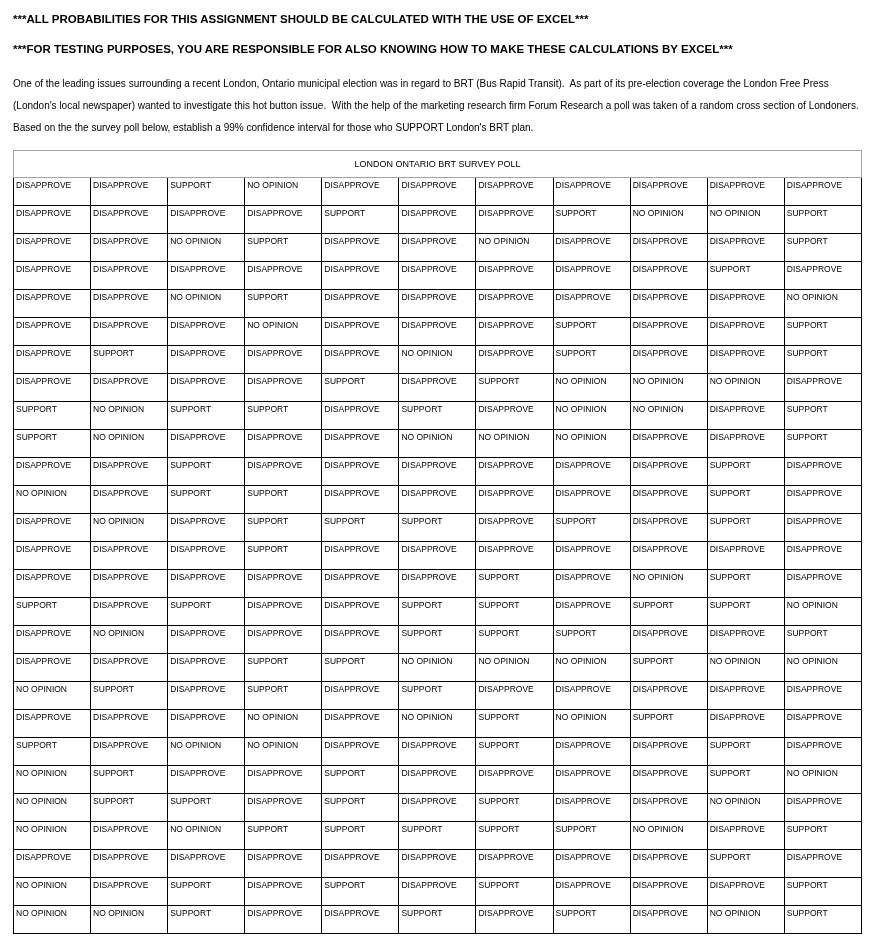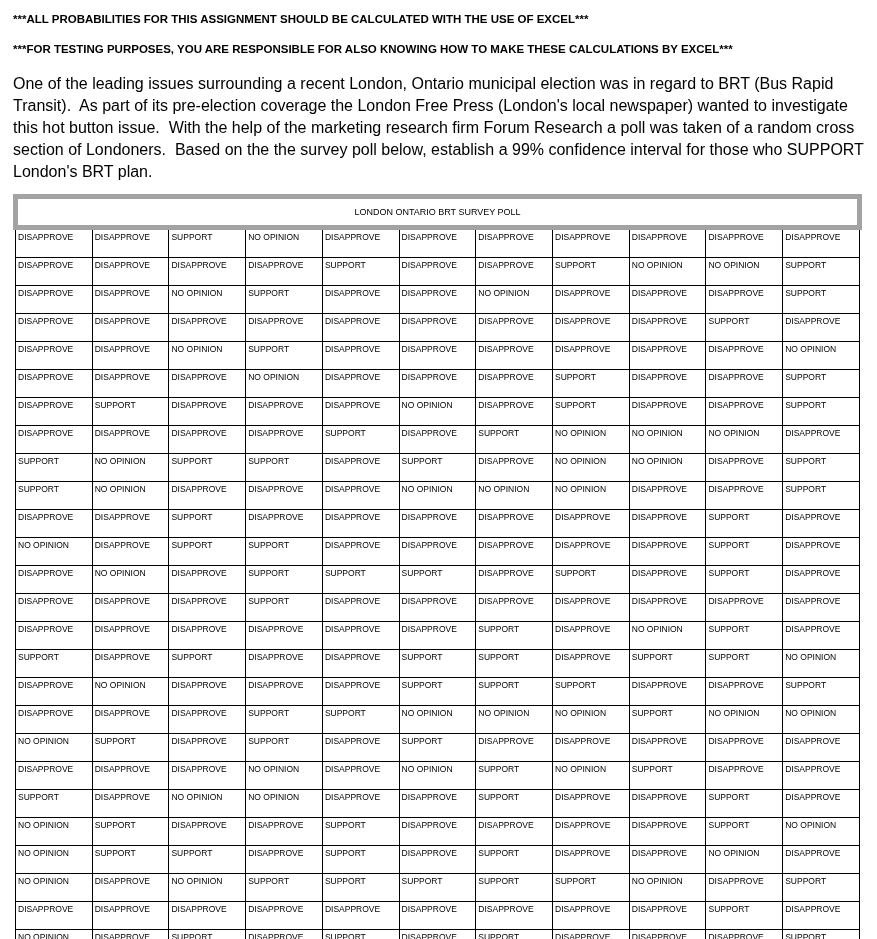--- a/index.html
+++ b/index.html
@@ -18,33 +18,33 @@
     overflow: hidden;
   }
   .notice {
     font-weight: bold;
     font-size: 11.5px;
     line-height: 13px;
     margin: 0 0 17px 0;
     white-space: pre-wrap;
   }
   .intro {
-    font-size: 16px;
+    font-size: 10px;
     line-height: 22px;
     margin: 4px 0 11px 0;
     white-space: pre-wrap;
   }
   table.survey {
     border-collapse: collapse;
     table-layout: fixed;
     width: 849px;
     border: 1px solid #000;
   }
   table.survey th {
-    border: 5px solid #a3a3a3;
+    border: 1px solid #a3a3a3;
     height: 26px;
     font-size: 9px;
     font-weight: normal;
     text-align: center;
     vertical-align: middle;
     padding: 0;
   }
   table.survey td {
     border: 1px solid #000;
     height: 25px;

